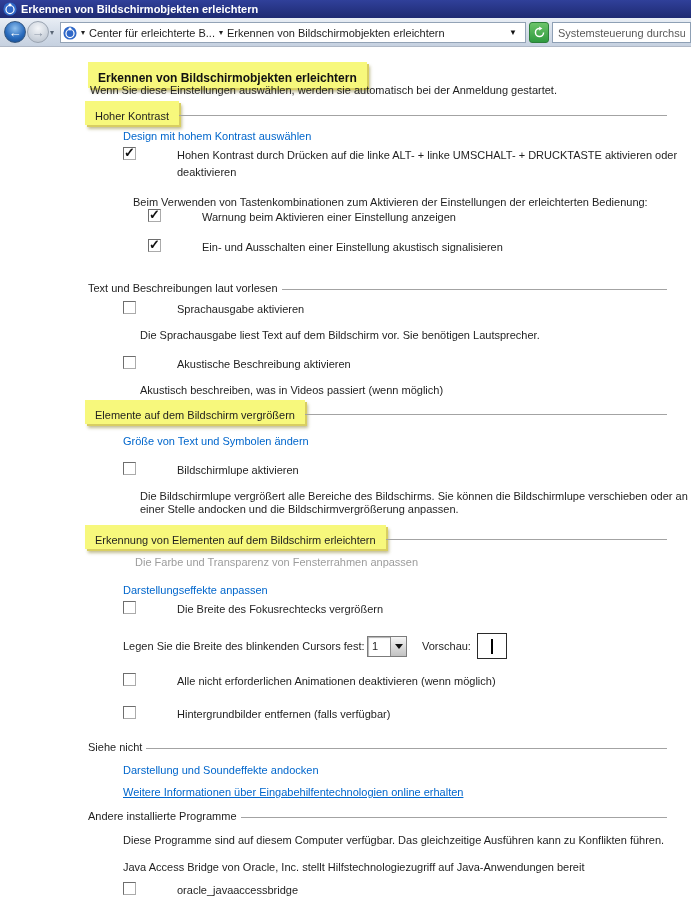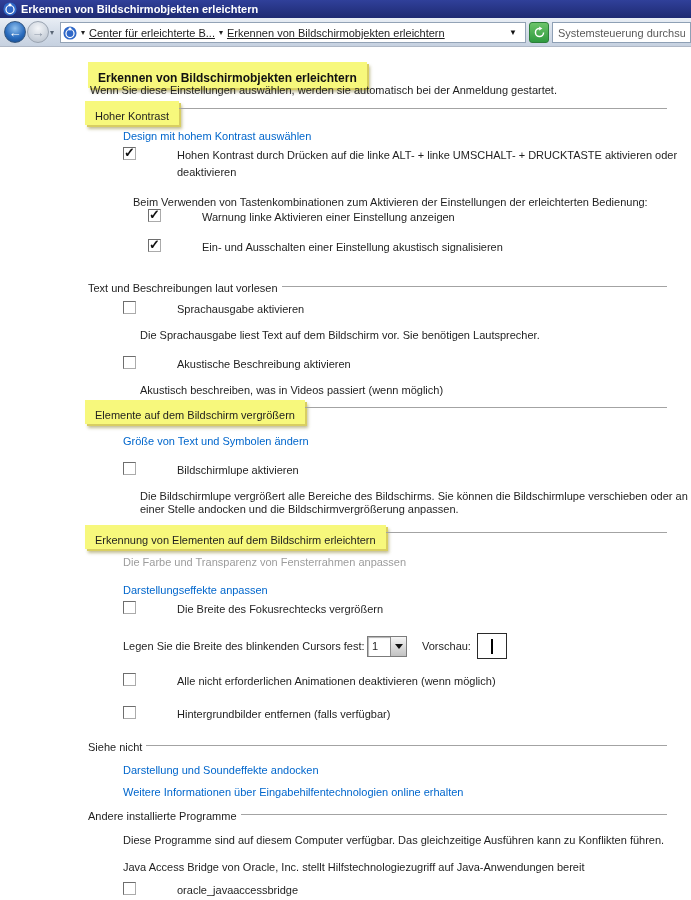--- a/index.html
+++ b/index.html
@@ -20,44 +20,44 @@
     display:flex; align-items:center; justify-content:center; font-size:13px; font-weight:bold; }
   .back-btn { left:4px; background:radial-gradient(circle at 50% 32%, #8FC0EE, #2A6CBE 55%, #0E4486);
     border:1px solid #35577F; color:#fff; }
   .fwd-btn { left:27px; background:radial-gradient(circle at 50% 32%, #F4F6F9, #CDD4DD 60%, #B4BCC8);
     border:1px solid #9AA4B1; color:#8D97A5; }
   .nav-chevron { position:absolute; left:50px; top:10px; font-size:8px; color:#5A6675; }
 
   .addressbar { position:absolute; left:60px; top:4px; width:466px; height:21px;
     background:#fff; border:1px solid #93A3B6; display:flex; align-items:center; padding:0 2px; }
   .crumb-sep { font-size:8px; color:#222; padding:0 4px; }
-  .crumb { white-space:nowrap;text-decoration:underline; }
+  .crumb { white-space:nowrap; }
   .addr-spacer { flex:1; }
   .addr-drop { font-size:8px; color:#111; padding:0 6px; }
 
   .refresh-btn { position:absolute; left:529px; top:4px; width:20px; height:21px;
     background:linear-gradient(#6CC46A, #2F9A3F); border:1px solid #2C7F3A; border-radius:3px;
     display:flex; align-items:center; justify-content:center; }
   .searchbox { position:absolute; left:552px; top:4px; width:139px; height:21px;
     background:#fff; border:1px solid #8EA0B5; font-family:"Liberation Sans",sans-serif;
     font-size:11px; padding:0 5px; color:#1E1E1E; }
   .searchbox::placeholder { color:#595959; opacity:1; }
 
   
   .row { position:absolute; }
   .note { color:#1E1E1E; line-height:13px; }
   .link { color:var(--link,#0066CC); cursor:pointer; }
-  .link.u { }
-  .disabled-text { color:#9C9C9C; }
+  .link.u { text-decoration:underline; }
+  .disabled-text { color:#9C9C9C;margin-left:12px; }
 
   .hl { background:var(--highlight,#F7F87C); padding:9px 10px 3px 10px;
     box-shadow:2px 2px 0 #D8CE62, 3px 4px 3px rgba(120,110,20,.45); display:inline-block; }
   .page-title { font-weight:bold; font-size:12px; color:#111; }
 
-  .sec { position:absolute; left:88px; right:24px; display:flex; align-items:center; }
+  .sec { position:absolute; left:88px; right:24px; display:flex; align-items:flex-end; }
   .sec .rule { flex:1; border-top:1px solid #A3A3A3; margin-bottom:4px; margin-left:4px; }
   .sec .hl-title { margin-left:-3px; }
   .sec .hl-title + .rule { margin-bottom:9px; margin-left:0; }
 
   .cb-row { display:flex; gap:5px; align-items:flex-start; }
   .cb { width:13px; height:13px; flex:0 0 13px; background:#fff; position:relative;
     border:1px solid; border-color:#6E6E6E #ABABAB #ABABAB #6E6E6E; margin-top:0px; }
   .cb.checked::after { content:"✓"; position:absolute; left:0px; top:-3px;
     font-size:13px; font-weight:bold; color:#111; }
   .cb-label { line-height:17px;margin-left:36px; }
@@ -132,21 +132,21 @@
 
 <div class="row cb-row" style="top:147px;left:123px">
   <span class="cb checked"></span>
   <span class="cb-label" style="width:540px">Hohen Kontrast durch Drücken auf die linke ALT- + linke UMSCHALT- + DRUCKTASTE aktivieren oder deaktivieren</span>
 </div>
 
 <div class="row note" style="top:196px;left:133px">Beim Verwenden von Tastenkombinationen zum Aktivieren der Einstellungen der erleichterten Bedienung:</div>
 
 <div class="row cb-row" style="top:209px;left:148px">
   <span class="cb checked"></span>
-  <span class="cb-label">Warnung linke Aktivieren einer Einstellung anzeigen</span>
+  <span class="cb-label">Warnung beim Aktivieren einer Einstellung anzeigen</span>
 </div>
 
 <div class="row cb-row" style="top:239px;left:148px">
   <span class="cb checked"></span>
   <span class="cb-label">Ein- und Ausschalten einer Einstellung akustisch signalisieren</span>
 </div>
 
 <div class="sec" style="top:282px">
   <span>Text und Beschreibungen laut vorlesen</span>
   <span class="rule"></span>

